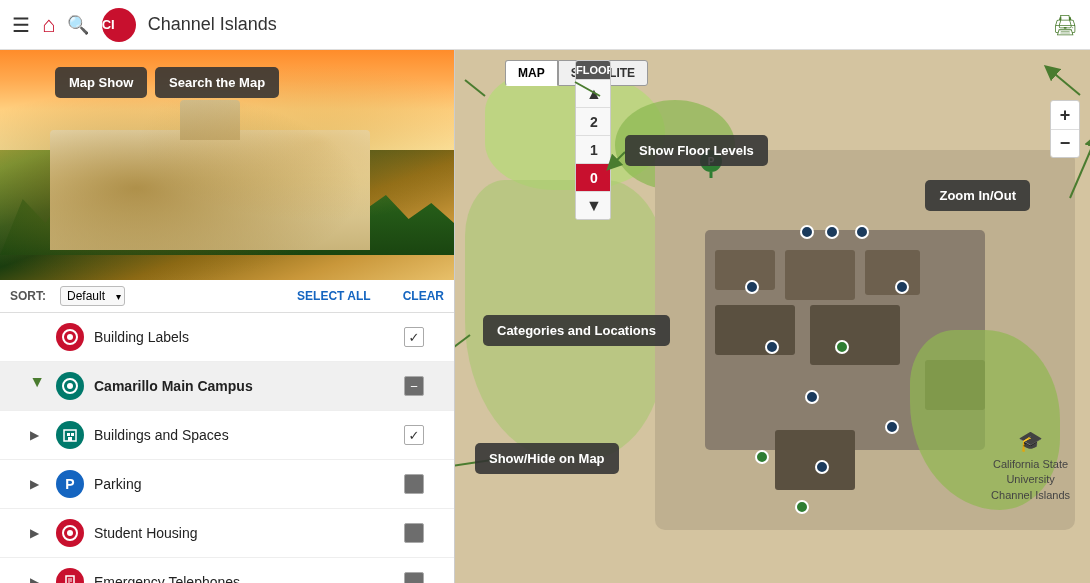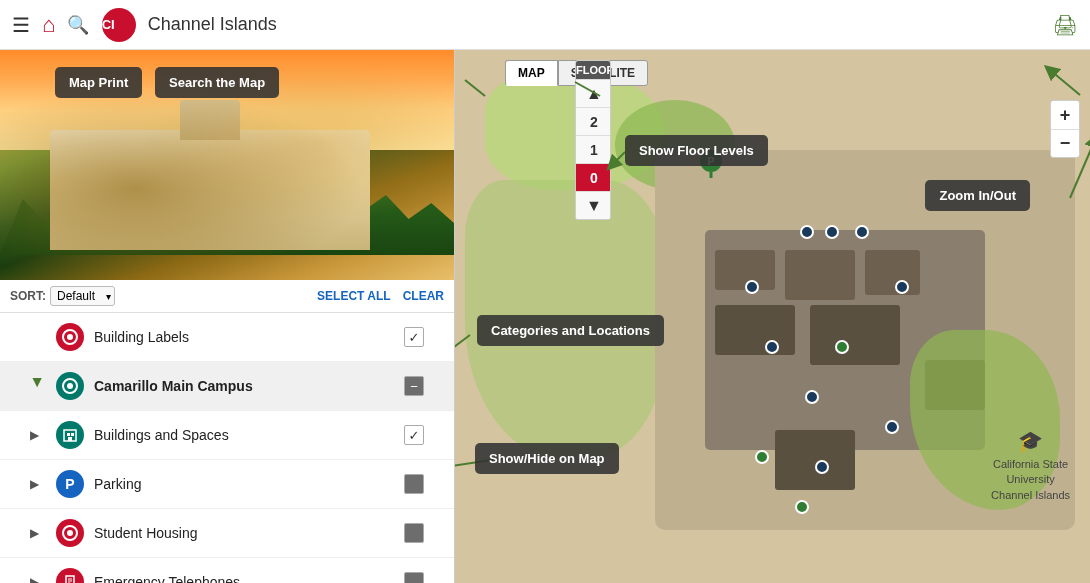--- a/index.html
+++ b/index.html
@@ -113,21 +113,21 @@
     }
 
     
     .sort-bar {
       display: flex;
       align-items: center;
       padding: 6px 10px;
       background: #fff;
       border-bottom: 1px solid #ddd;
       font-size: 13px;
-      gap: 4px;
+      gap: 14px;
     }
     .sort-label { color: #555; font-weight: bold; font-size: 12px; }
     .sort-select {
       border: 1px solid #bbb;
       border-radius: 3px;
       padding: 2px 18px 2px 6px;
       font-size: 12px;
       background: #f8f8f8;
       cursor: pointer;
       appearance: none;
@@ -547,21 +547,21 @@
 
 
     <div class="tooltip-box" style="top:85px; left:170px;">
       <span>Show Floor Levels</span>
     </div>
 
     <div class="tooltip-box" style="top:130px; right:60px;">
       <span>Zoom In/Out</span>
     </div>
 
-    <div class="tooltip-box" style="top:265px; left:22px;">
+    <div class="tooltip-box" style="top:265px; left:28px;">
       <span>Categories and Locations</span>
     </div>
 
     <div class="tooltip-box" style="top:393px; left:20px;">
       <span>Show/Hide on Map</span>
     </div>
 
     <svg class="arrows-svg">
 
       <line x1="625" y1="45" x2="595" y2="20" stroke="#4a7c2f" stroke-width="2" marker-end="url(#arrowhead)"></line>
@@ -590,20 +590,20 @@
       <div>California State</div>
       <div>University</div>
       <div>Channel Islands</div>
     </div>
 
   </div>
 </div>
 
 <div style="position:fixed; top:67px; left:55px; z-index:100; pointer-events:none;">
   <div class="tooltip-box">
-    <span>Map Print</span>
+    <span>Map Show</span>
   </div>
 </div>
 <div style="position:fixed; top:67px; left:155px; z-index:100; pointer-events:none;">
   <div class="tooltip-box">
     <span>Search the Map</span>
   </div>
 </div>
 
 </body></html>

